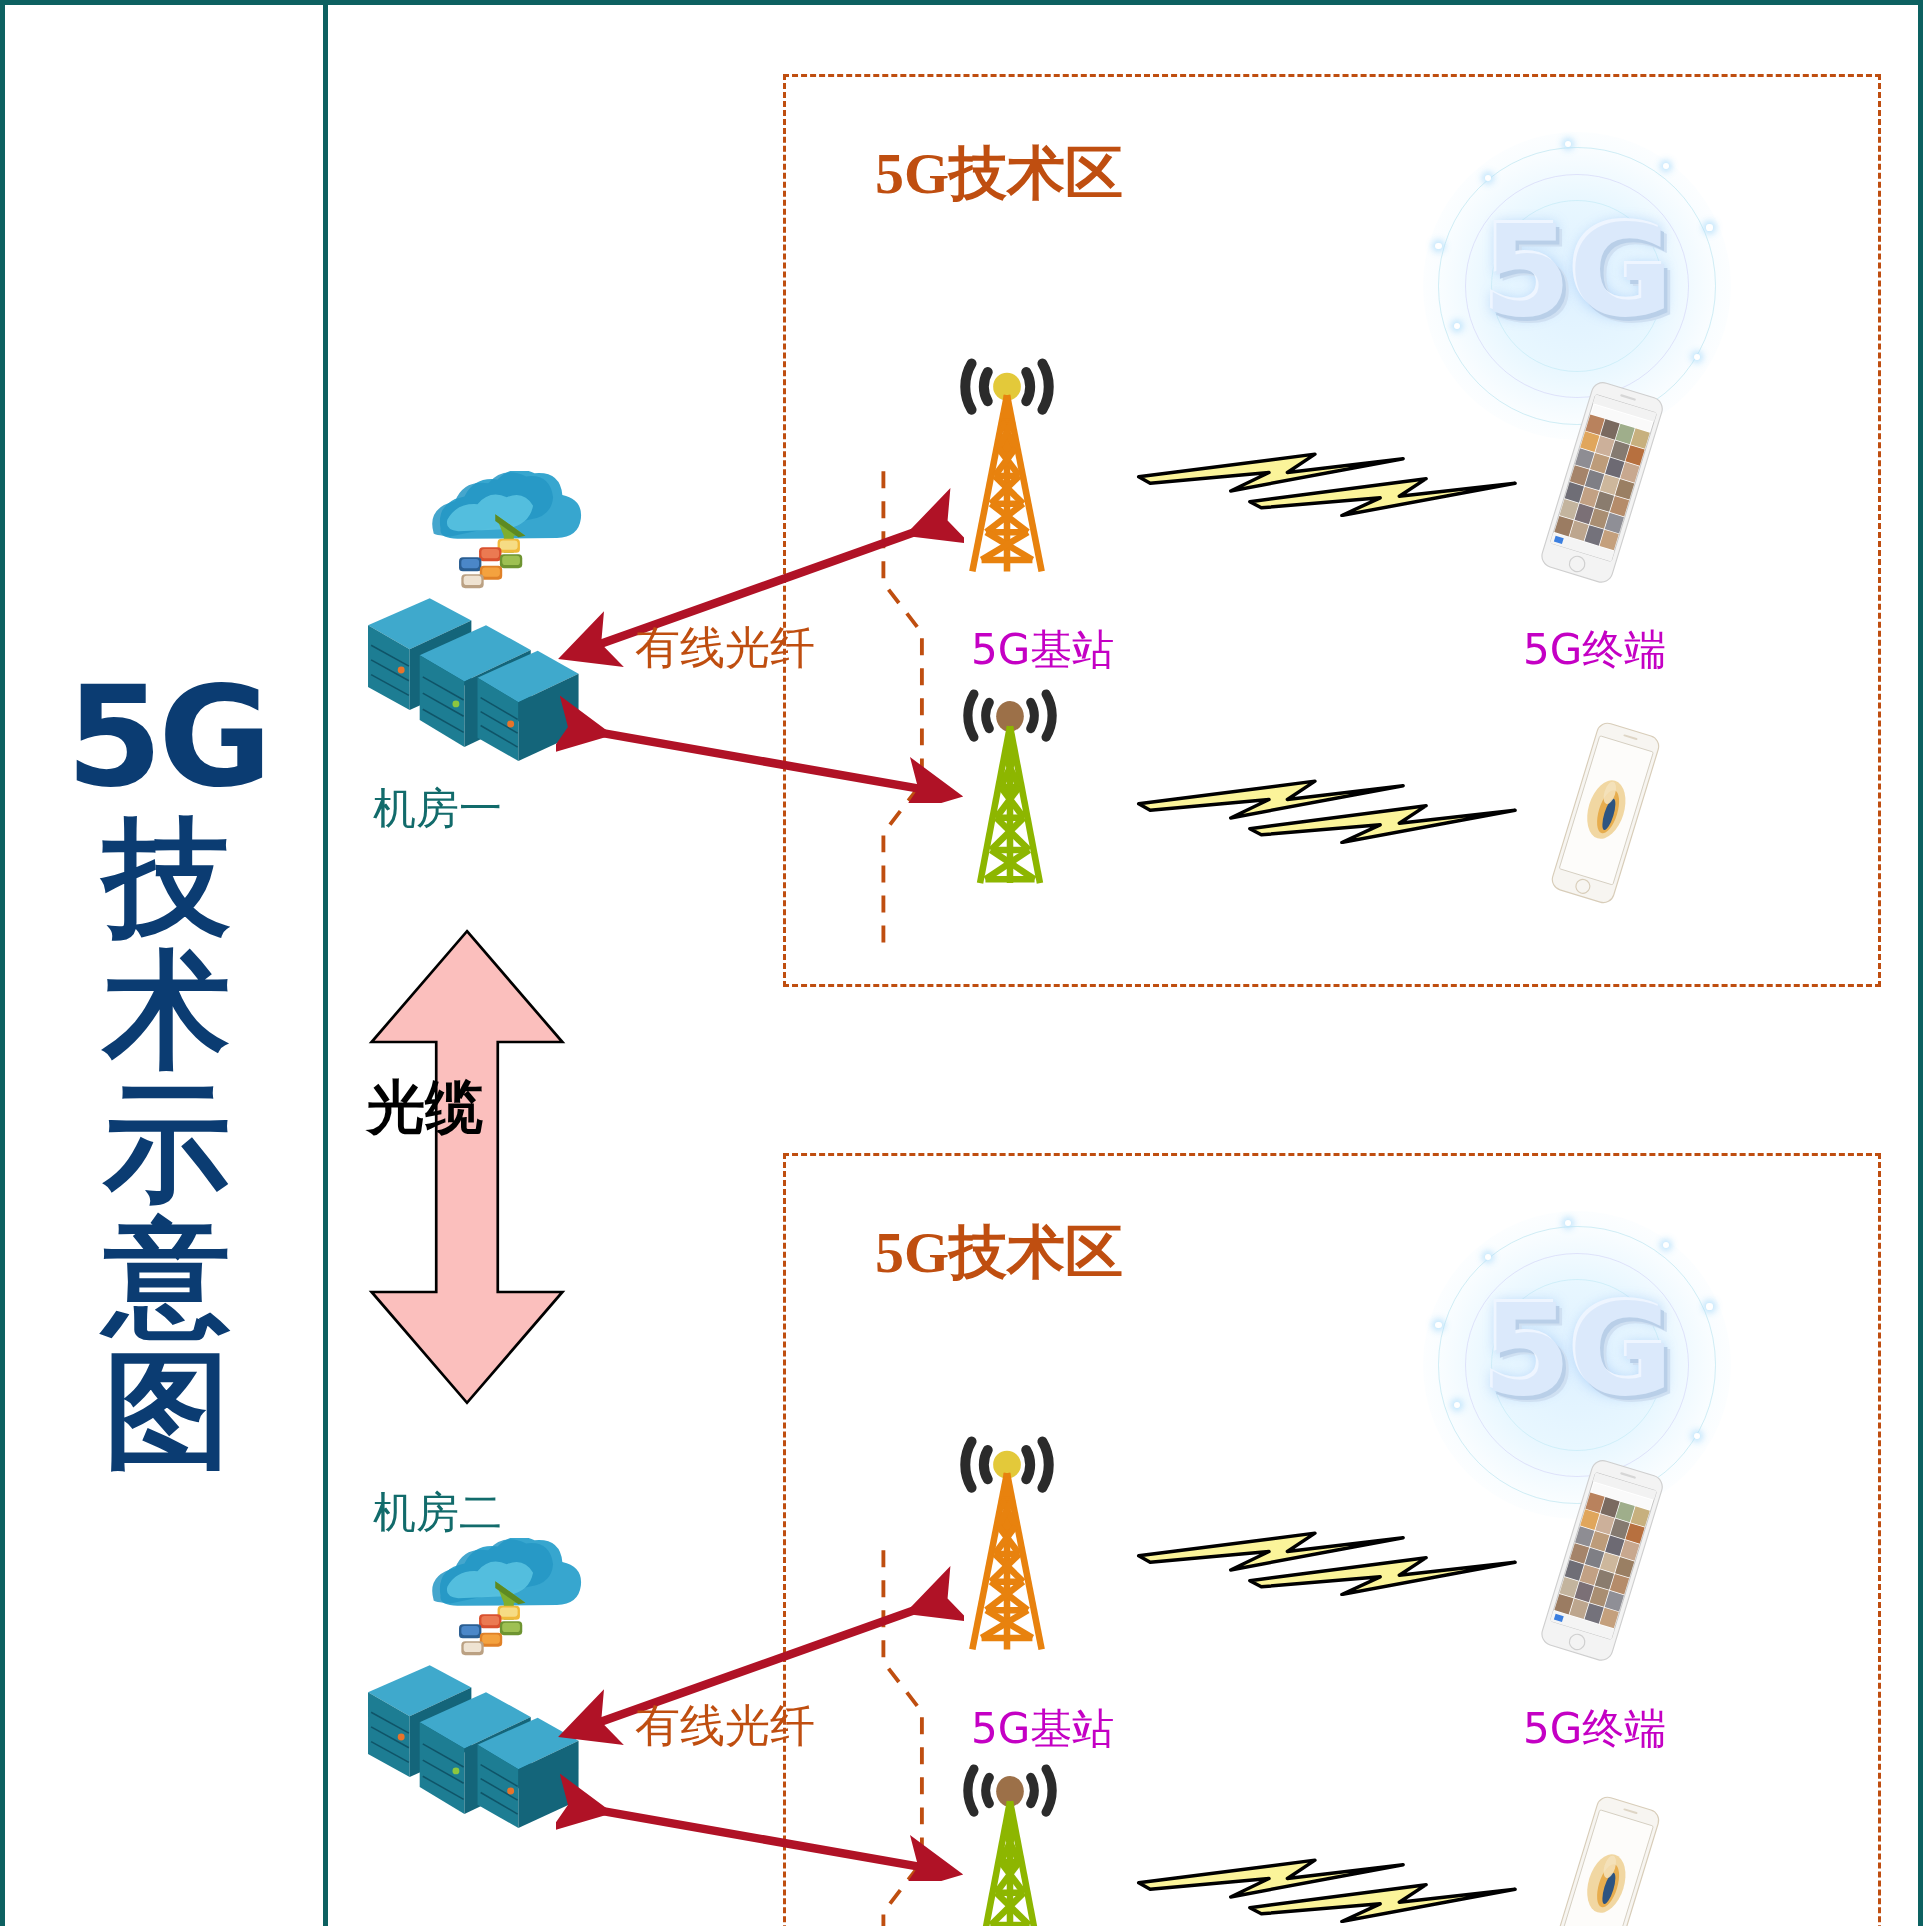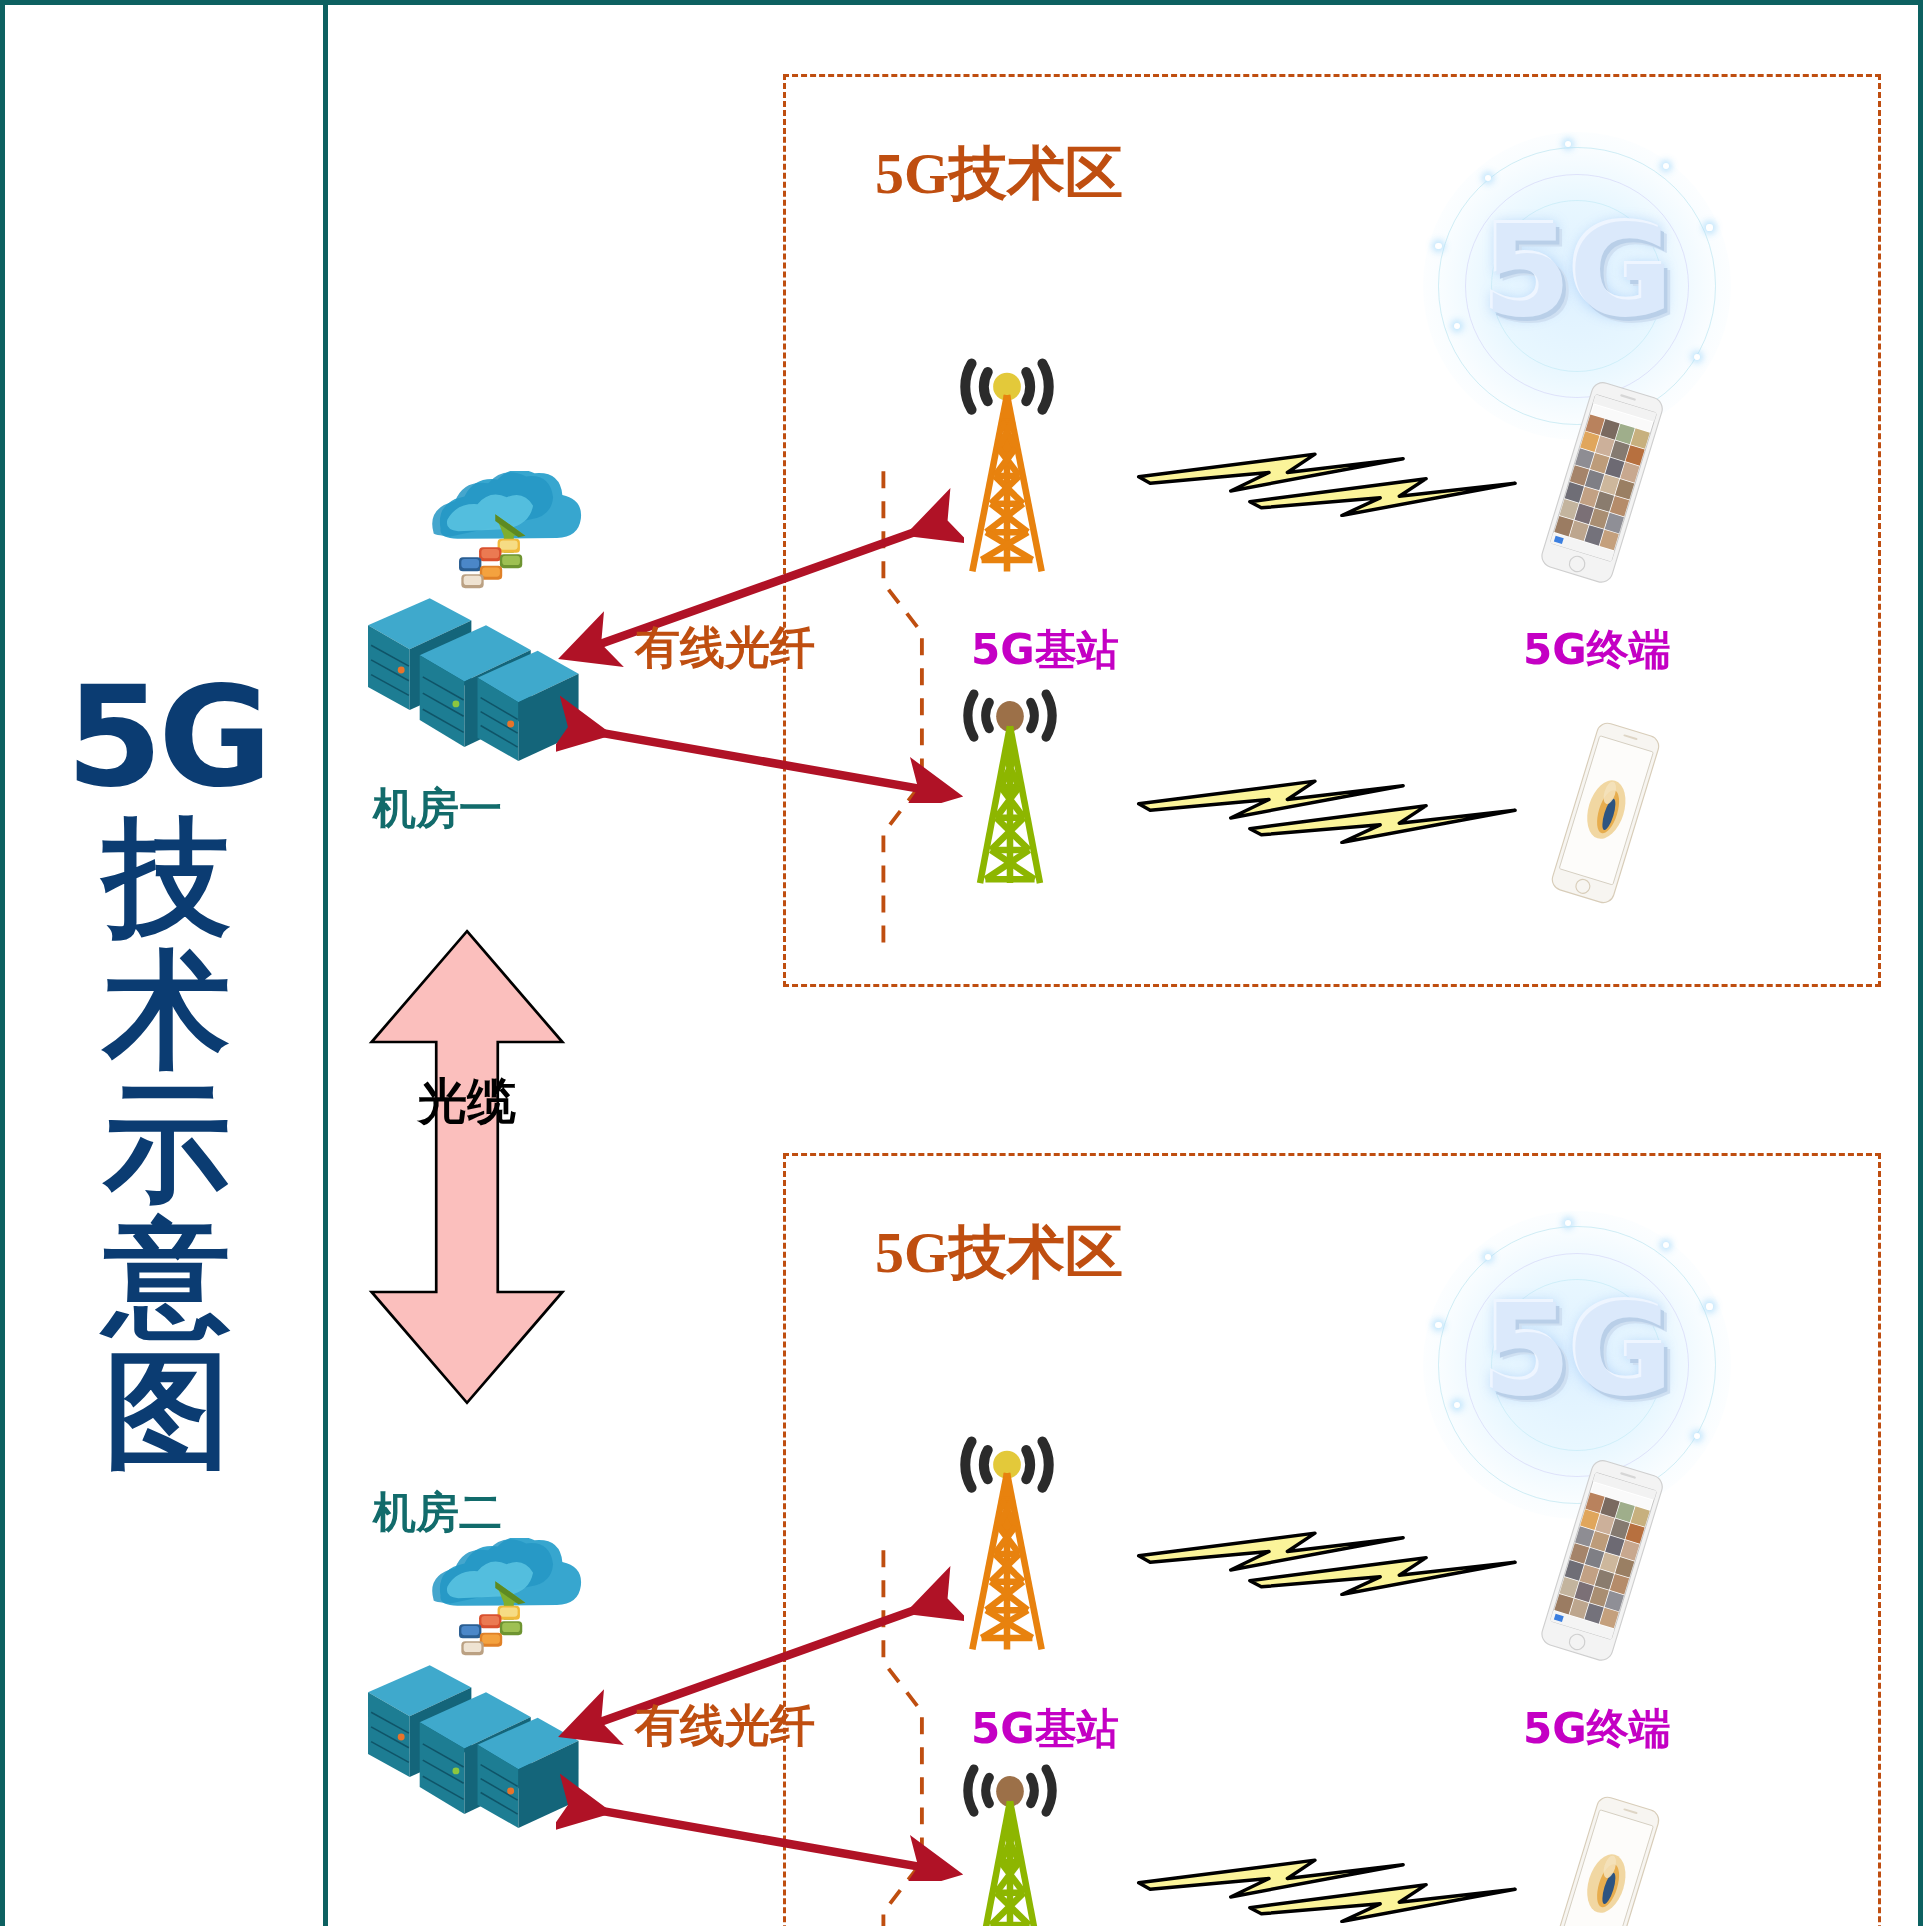--- a/index.html
+++ b/index.html
@@ -102,33 +102,33 @@
   .srvgroup{position:absolute;}
 
   
   .redarrows{position:absolute;}
 
   
   .fiberline{position:absolute;}
 
   
   .lbl{
-    position:absolute;white-space:nowrap;font-weight:bold;
+    position:absolute;white-space:nowrap;font-weight:normal;
     font-family:"DejaVu Sans","Liberation Sans",sans-serif;
   }
   .lbl-fiber{font-size:45px;color:#bf4e10;}
   .lbl-bs{font-size:42px;color:#c400c4;margin-left:16px;}
   .lbl-term{font-size:42px;color:#c400c4;}
   .lbl-room{font-size:43px;color:#126b6b;}
 
   
   #cable-arrow{position:absolute;left:362px;top:921px;width:200px;height:482px;}
   #cable-text{
     position:absolute;left:362px;top:1067px;width:200px;
-    text-align:center;color:#000;font-weight:bold;font-size:49px;
+    text-align:left;color:#000;font-weight:bold;font-size:58px;
     line-height:1.22;
     font-family:"DejaVu Sans","Liberation Sans",sans-serif;
   }
 </style>
 </head>
 <body>
 
 <div id="page">
 
   <div id="divider"></div>

